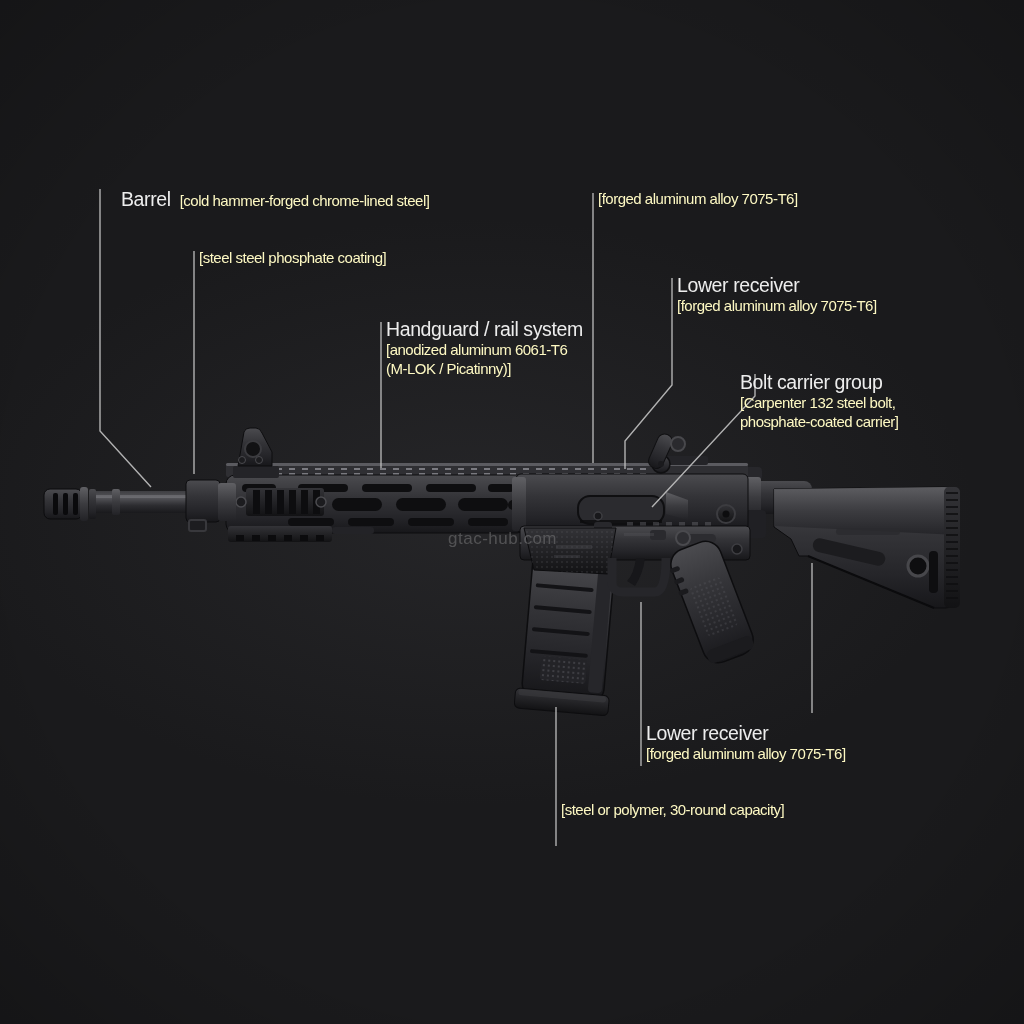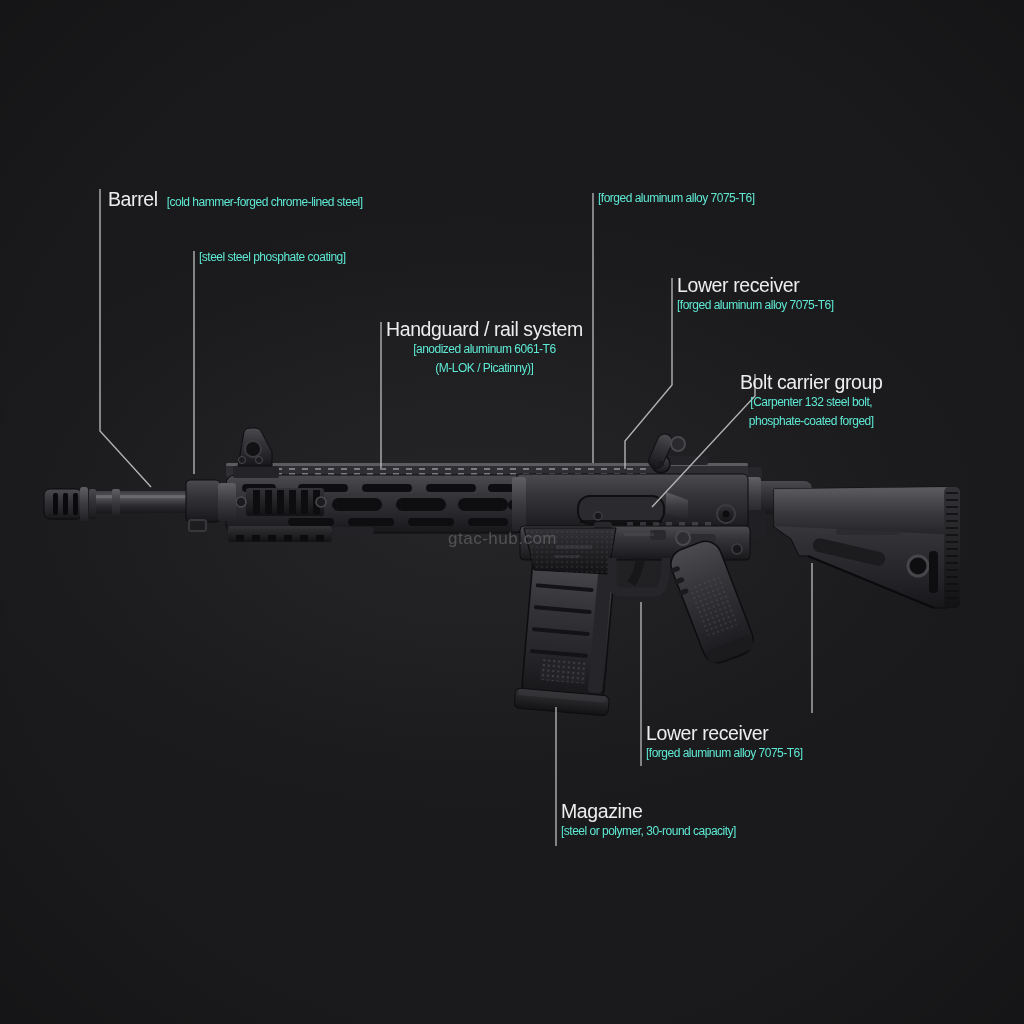--- a/index.html
+++ b/index.html
@@ -14,22 +14,22 @@
       radial-gradient(ellipse 720px 420px at 46% 50%, rgba(64,64,68,0.30) 0%, rgba(64,64,68,0.0) 70%),
       radial-gradient(ellipse 900px 900px at 50% 50%, rgba(0,0,0,0) 55%, rgba(0,0,0,0.35) 100%);
   }
   svg{position:absolute;left:0;top:0;}
   .label{position:absolute;white-space:nowrap;}
   .t{
     display:block;font-size:19.5px;line-height:22px;color:#ededed;
     letter-spacing:-0.4px;font-weight:400;
   }
   .d{
-    display:block;font-size:12px;line-height:19px;color:#5eead4;
-    letter-spacing:-0.5px;font-weight:400;text-align:center;
+    display:block;font-size:15px;line-height:19px;color:#fef9c3;
+    letter-spacing:-0.5px;font-weight:400;
   }
   .inline-row{display:flex;align-items:baseline;gap:9px;}
   .inline-row .d{display:inline;}
   #watermark{
     position:absolute;left:448px;top:529px;
     font-size:17px;letter-spacing:0.5px;color:rgba(190,190,190,0.30);
   }
 </style>
 </head>
 <body>
@@ -264,21 +264,21 @@
     <polyline points="194,251 194,474"></polyline>
     <polyline points="381,322 381,468"></polyline>
     <polyline points="593,193 593,463"></polyline>
     <polyline points="672,278 672,385 625,441 625,469"></polyline>
     <polyline points="755,374 755,396 652,507"></polyline>
     <polyline points="812,563 812,713"></polyline>
     <polyline points="641,602 641,766"></polyline>
     <polyline points="556,707 556,846"></polyline>
   </svg>
 
-  <div class="label" style="left:108px;top:188px">
+  <div class="label" style="left:121px;top:188px">
     <div class="inline-row">
       <span class="t">Barrel</span>
       <span class="d">[cold hammer-forged chrome-lined steel]</span>
     </div>
   </div>
 
   <div class="label" style="left:199px;top:248px">
     <span class="d">[steel steel phosphate coating]</span>
   </div>
 
@@ -293,28 +293,27 @@
   </div>
 
   <div class="label" style="left:677px;top:274px">
     <span class="t">Lower receiver</span>
     <span class="d">[forged aluminum alloy 7075-T6]</span>
   </div>
 
   <div class="label" style="left:740px;top:371px">
     <span class="t">Bolt carrier group</span>
     <span class="d">[Carpenter 132 steel bolt,</span>
-    <span class="d">phosphate-coated forged]</span>
+    <span class="d">phosphate-coated carrier]</span>
   </div>
 
 
   <div class="label" style="left:646px;top:722px">
     <span class="t">Lower receiver</span>
     <span class="d">[forged aluminum alloy 7075-T6]</span>
   </div>
 
   <div class="label" style="left:561px;top:800px">
-    <span class="t">Magazine</span>
     <span class="d">[steel or polymer, 30-round capacity]</span>
   </div>
 
   <div id="watermark">gtac-hub.com</div>
 </div>
 
 </body></html>

